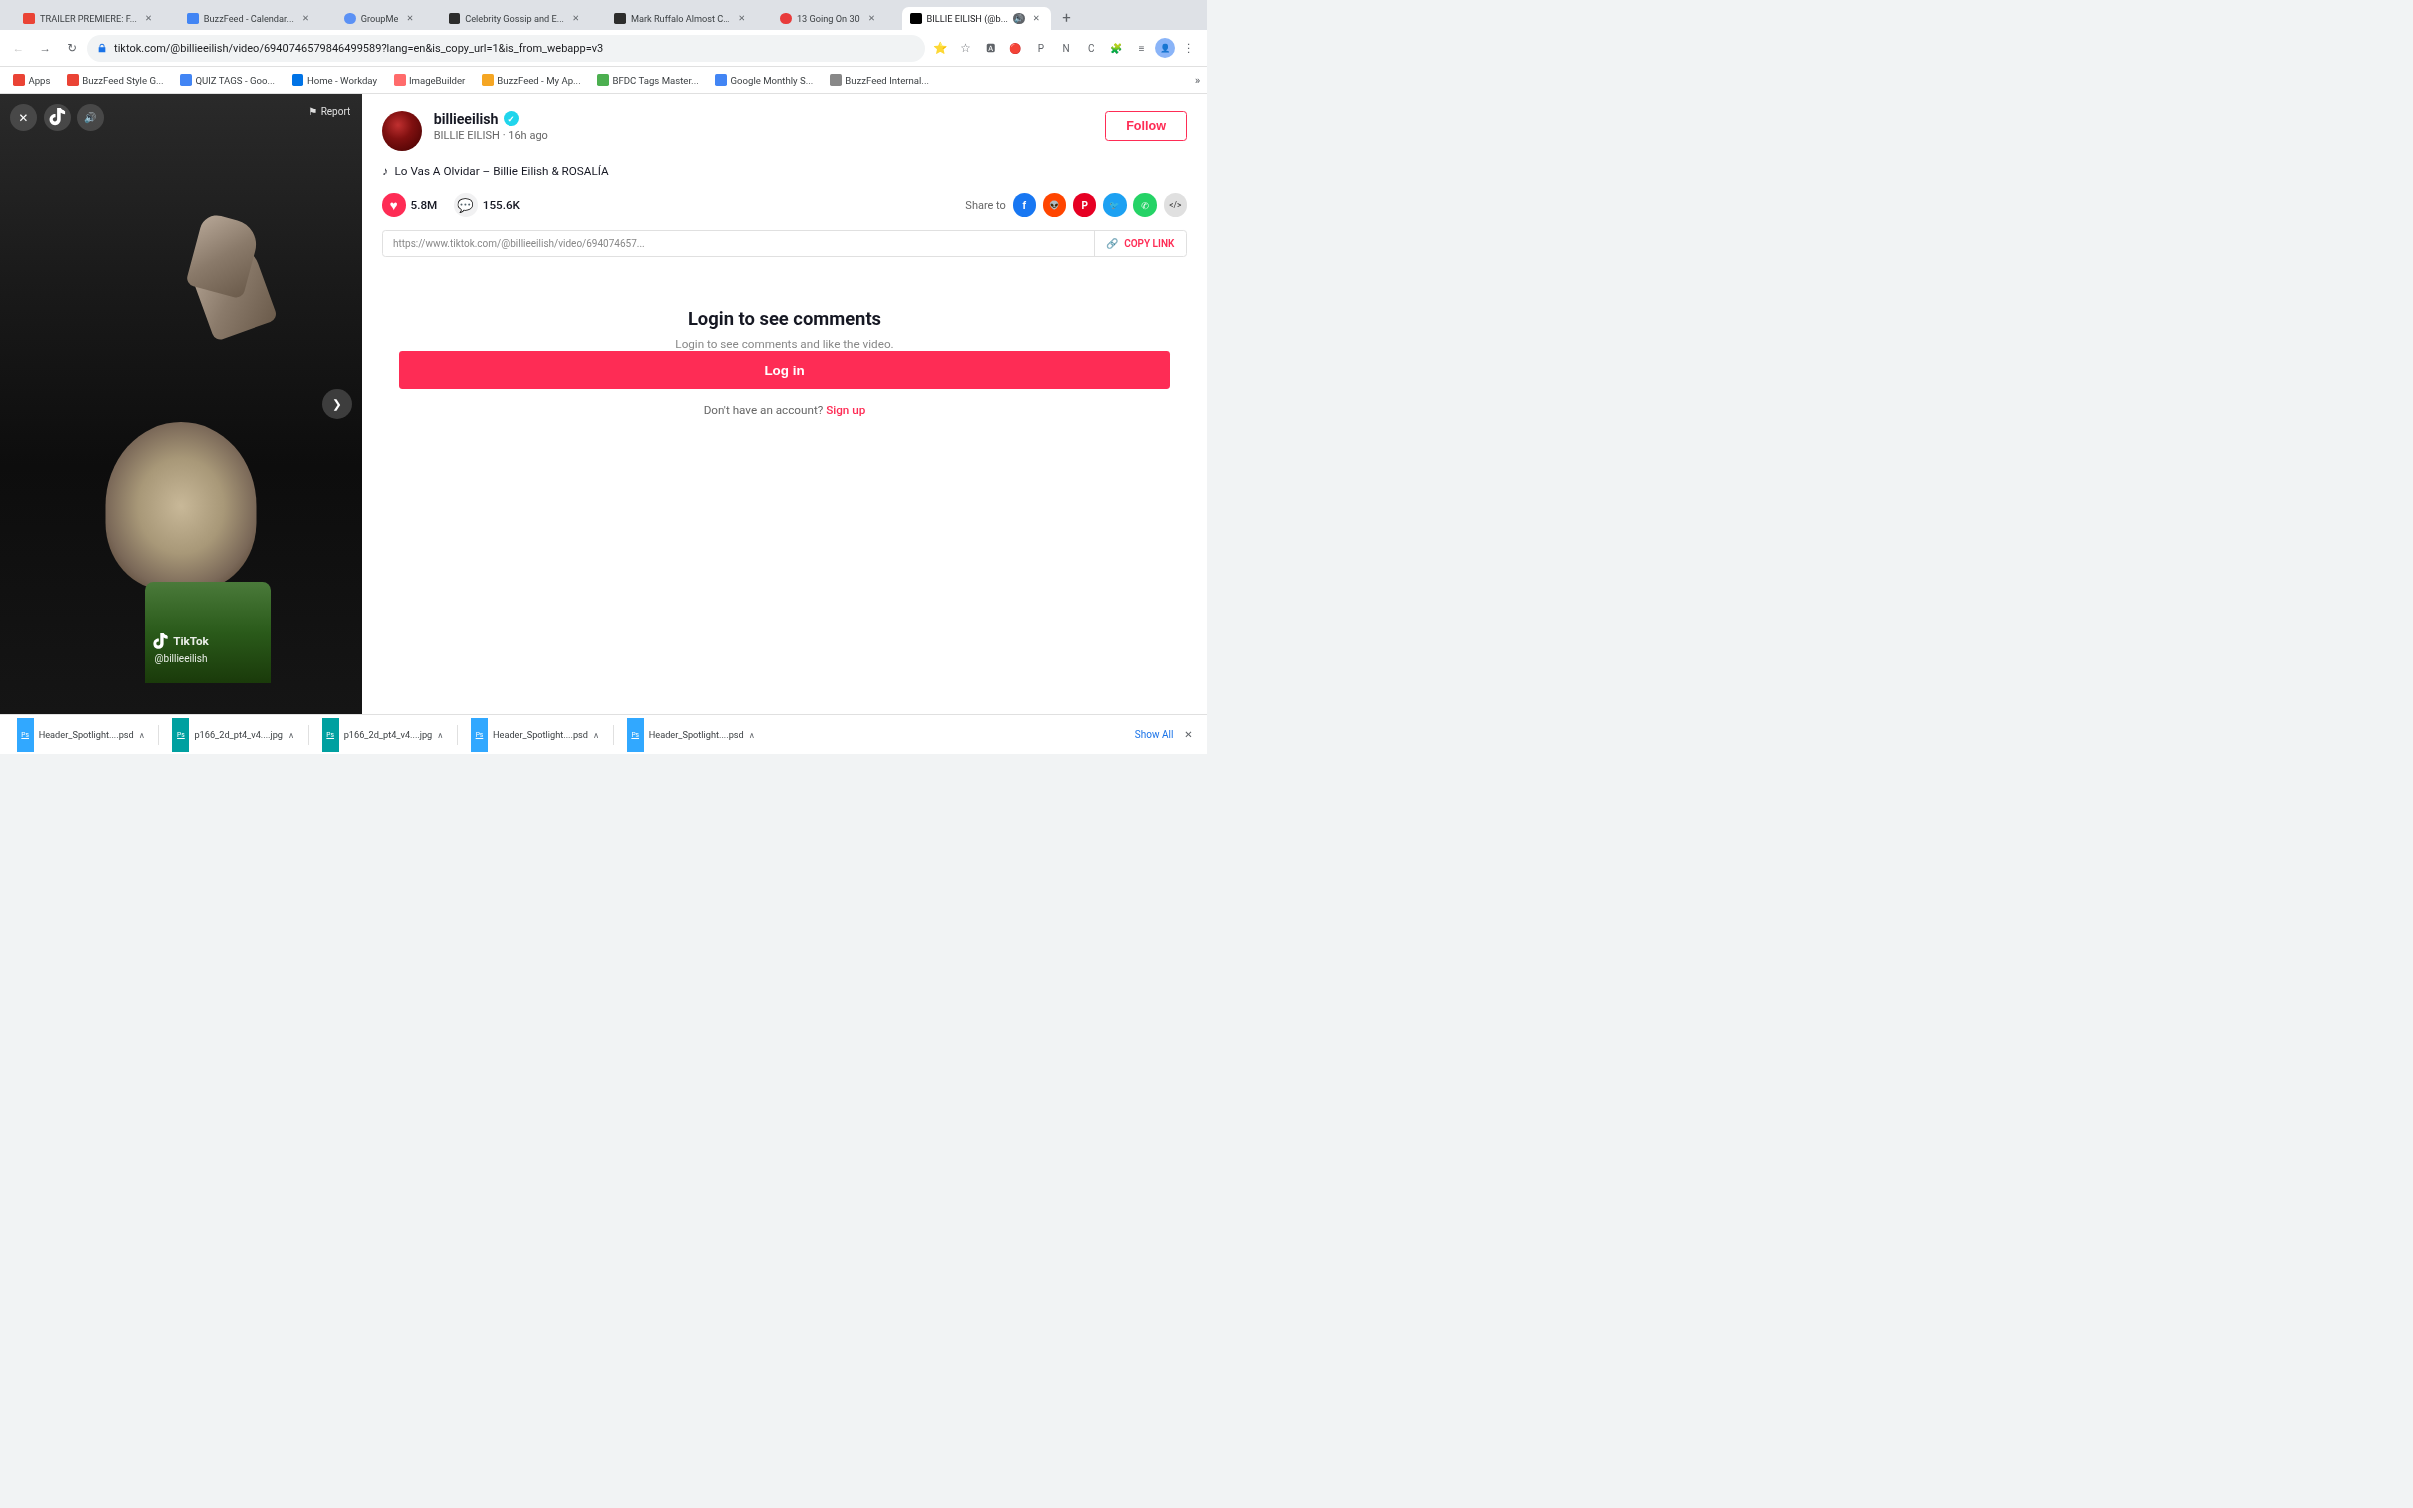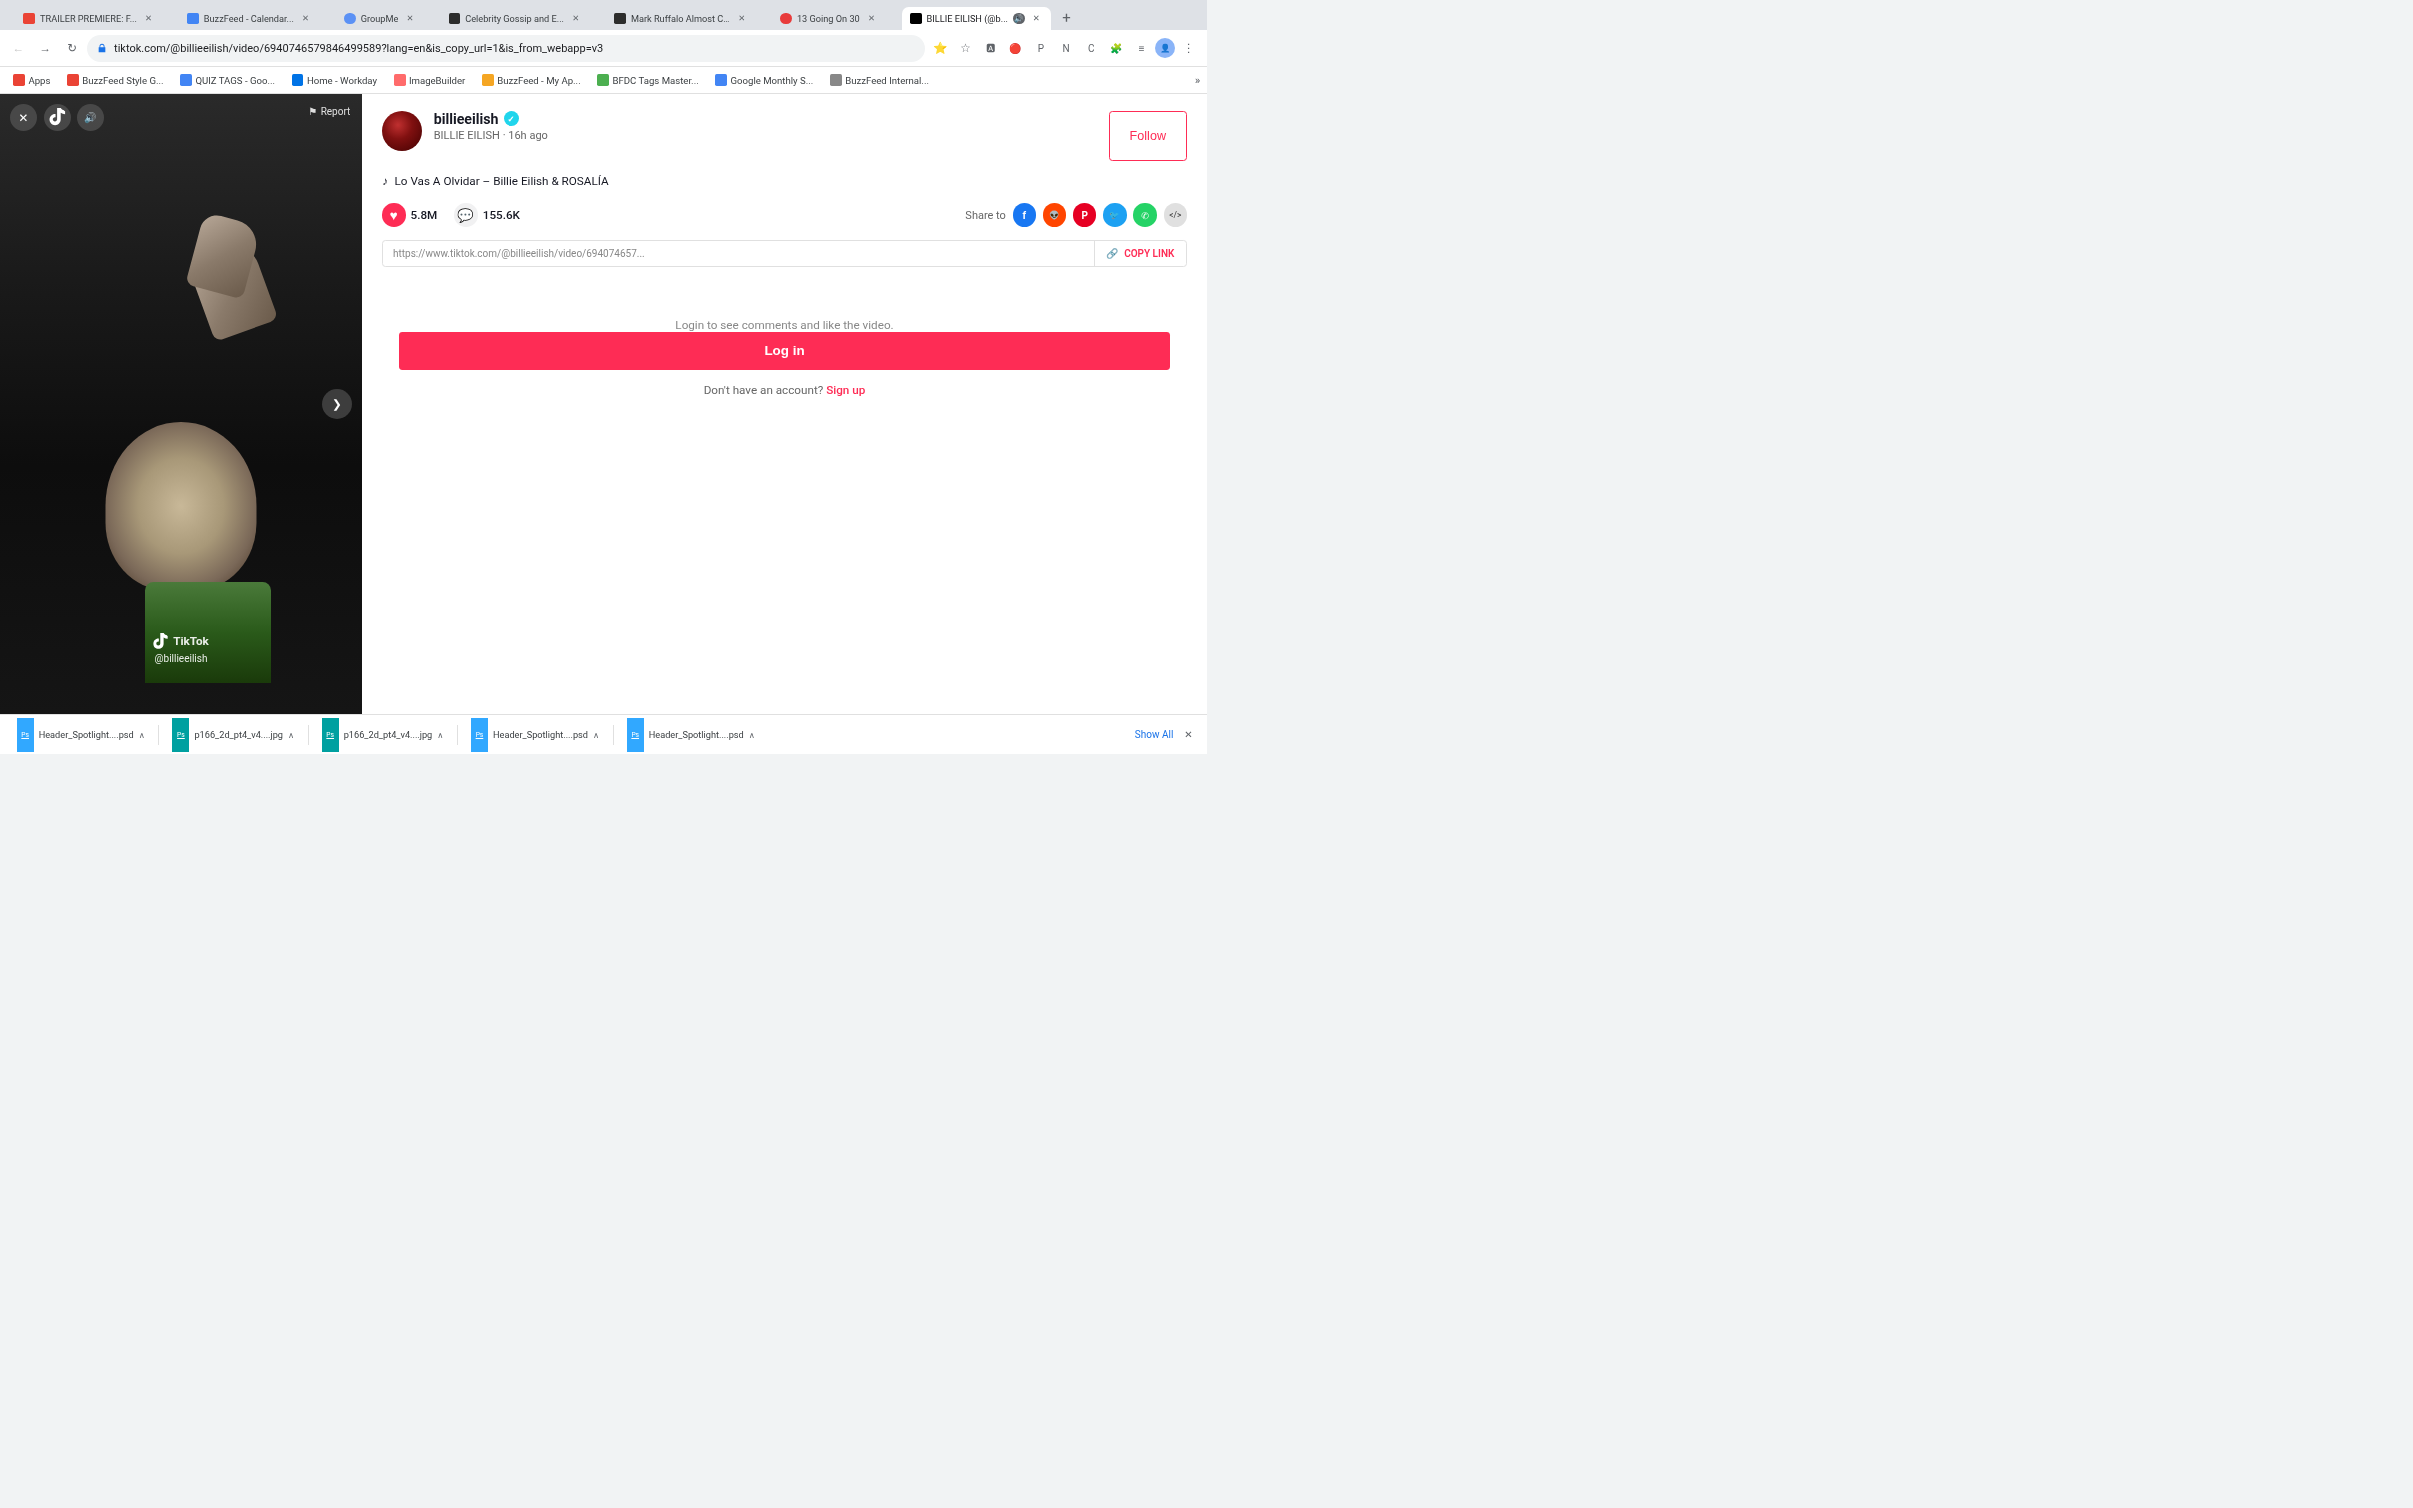--- a/index.html
+++ b/index.html
@@ -51,21 +51,21 @@
 
     
     .right-panel { flex: 1; background: #fff; overflow-y: auto; padding: 17px 20px; }
     .user-header { display: flex; align-items: flex-start; gap: 11.7px; margin-bottom: 13.4px; }
     .user-avatar { width: 40px; height: 40px; border-radius: 50%; background: radial-gradient(circle at 40% 35%, #c03030 0%, #801010 40%, #400000 100%); flex-shrink: 0; overflow: hidden; }
     .user-info { flex: 1; }
     .user-name-row { display: flex; align-items: flex-start; gap: 5px; }
     .user-name { font-size: 14.2px; font-weight: 700; color: #161823; }
     .verified-icon { width: 15px; height: 15px; background: #20d5ec; border-radius: 50%; display: flex; align-items: center; justify-content: center; color: #fff; font-size: 8.4px; font-weight: 700; }
     .user-handle { font-size: 11px; color: #666; margin-top: 1.7px; }
-    .follow-btn { padding: 17px 20px; border: 1.7px solid #fe2c55; border-radius: 3.4px; background: #fff; color: #fe2c55; font-size: 12.6px; font-weight: 400; cursor: pointer; white-space: nowrap; }
+    .follow-btn { padding: 7px 20px; border: 1.7px solid #fe2c55; border-radius: 3.4px; background: #fff; color: #fe2c55; font-size: 12.6px; font-weight: 700; cursor: pointer; white-space: nowrap; }
 
     .song-info { display: flex; align-items: center; gap: 6.7px; color: #161823; font-size: 11.7px; margin-bottom: 15px; }
     .music-icon { font-size: 11.7px; }
 
     .stats-row { display: flex; align-items: center; gap: 17px; margin-bottom: 13.4px; }
     .stat-item { display: flex; align-items: center; gap: 5px; }
     .stat-icon { width: 23.5px; height: 23.5px; border-radius: 50%; display: flex; align-items: center; justify-content: center; font-size: 13.4px; }
     .stat-heart { background: #fe2c55; color: #fff; }
     .stat-comment { background: #f1f1f2; color: #333; }
     .stat-num { font-size: 11.7px; color: #161823; font-weight: 500; }
@@ -301,20 +301,21 @@
 
       <div class="link-bar">
         <span class="link-text">https://www.tiktok.com/@billieeilish/video/694074657...</span>
         <div class="copy-link-btn">
           <span>🔗</span>
           <span>COPY LINK</span>
         </div>
       </div>
 
       <div class="comments-section">
+        <div class="comments-title">Login to see comments</div>
         <div class="comments-subtitle">Login to see comments and like the video.</div>
         <button class="login-btn">Log in</button>
         <div class="signup-row">
           <span>Don't have an account?</span>
           <span class="signup-link">Sign up</span>
         </div>
       </div>
 
     </div>
   </div>

